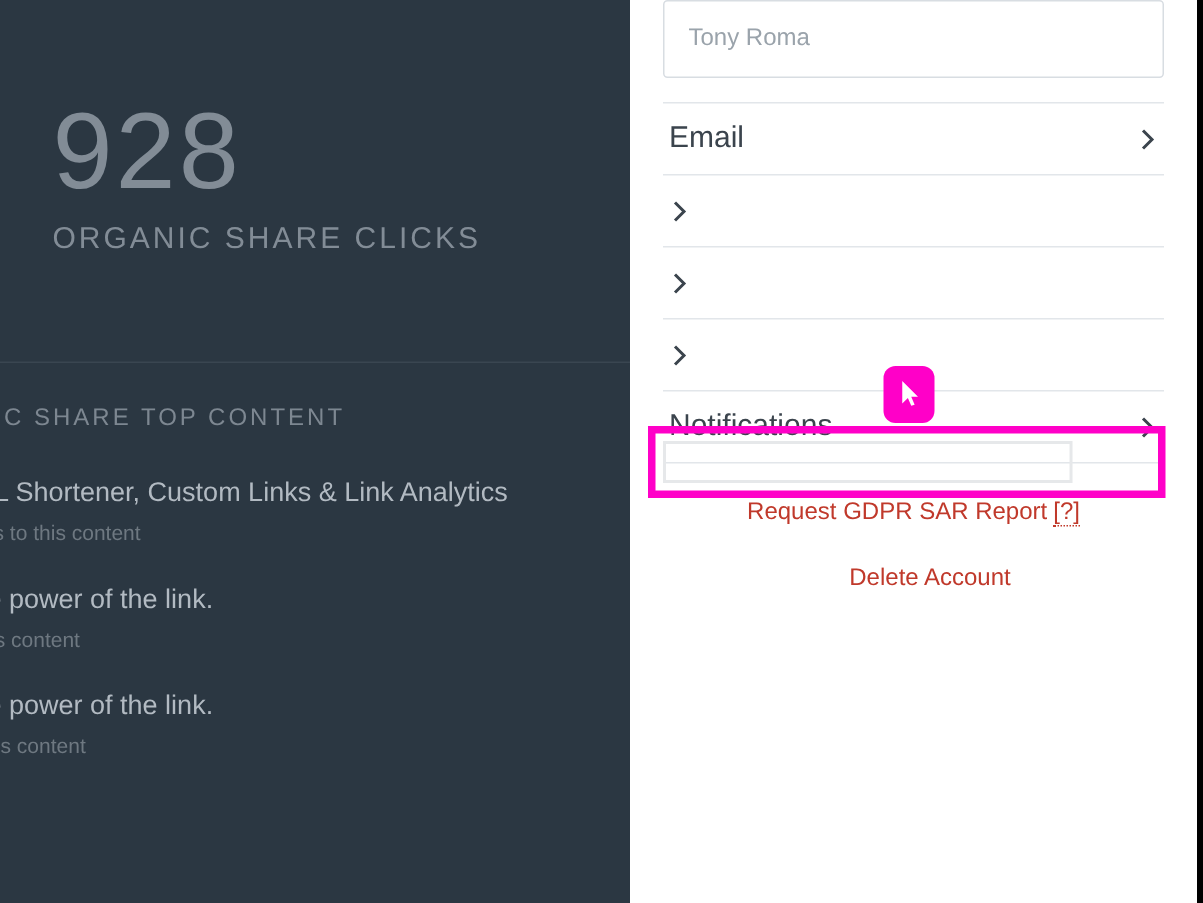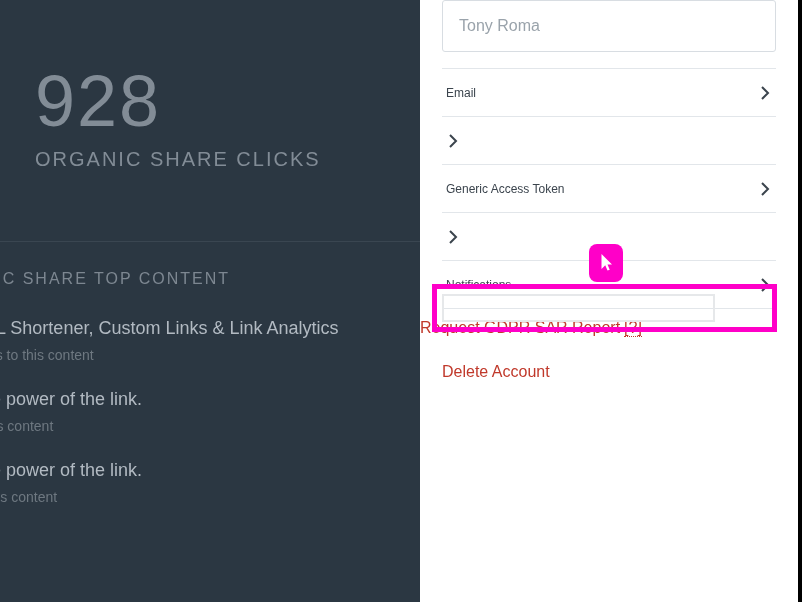--- a/index.html
+++ b/index.html
@@ -13,30 +13,30 @@
   .section-title { font-size: 16px; letter-spacing: 2px; color: #7d8791; margin: 28px 0 30px 0; }
   .content-list { }
   .content-item { margin-bottom: 26px; }
   .content-title { font-size: 18px; color: #b2bac2; font-weight: 400; margin-bottom: 8px; }
   .content-sub { font-size: 14px; color: #6e7881; }
   .sidebar { position: absolute; left: 420px; top: 0; width: 378px; height: 602px; background: #fff; }
   .name-field { margin: 0 22px 16px 22px; }
   .name-box { border: 1px solid #d8dde2; border-radius: 3px; padding: 16px 16px; font-size: 16px; color: #9aa3ab; }
   .settings-list { margin: 0 22px; border-top: 1px solid #e2e6ea; }
   .settings-row { display: flex; align-items: center; justify-content: space-between; border-bottom: 1px solid #e2e6ea; height: 48px; padding: 0 4px; cursor: pointer; }
-  .settings-row .label { font-size: 12px; color: #3b444d; }
+  .settings-row .label { font-size: 20px; color: #3b444d; }
   .settings-row .chev { width: 14px; height: 14px; display: inline-flex; align-items: center; justify-content: center; color: #3b444d; }
   .chev svg { width: 10px; height: 16px; }
   .highlight-wrap { position: absolute; left: 432px; top: 284px; width: 345px; height: 48px; border: 5px solid #ff00c8; pointer-events: none; }
   .highlight-inner { position: absolute; left: 442px; top: 294px; width: 273px; height: 28px; border: 2px solid #e6e8ea; pointer-events: none; }
   .row-default .label { color: #3aa8d8; }
   .row-default .chev { color: #3aa8d8; }
   .cursor-badge { position: absolute; left: 589px; top: 244px; width: 34px; height: 38px; background: #ff00c8; border-radius: 8px; display: flex; align-items: center; justify-content: center; pointer-events:none; }
   .cursor-badge svg { width: 18px; height: 22px; }
-  .danger-area { margin-top: 10px; }
+  .danger-area { text-align: center; margin-top: 24px; }
   .danger-link { color: #c0392b; font-size: 16px; cursor: pointer; display: inline-block; }
   .danger-link .q { border-bottom: 1px dotted #c0392b; margin-left: 4px; }
   .danger-area .row2 { margin-top: 26px; padding-left: 22px; }
   .right-edge { position: absolute; right: 0; top: 0; width: 4px; height: 602px; background: #000; }
 </style>
 </head>
 <body>
 
 <div class="root">
   <div class="dark-panel">
@@ -80,21 +80,20 @@
           </span>
       </div>
       <div class="settings-row">
         <span class="chev">
             <svg viewBox="0 0 10 16">
               <polyline points="2,2 8,8 2,14" fill="none" stroke="currentColor" stroke-width="2"></polyline>
             </svg>
           </span>
       </div>
       <div class="settings-row">
-        <span class="label">Generic Access Token</span>
         <span class="chev">
             <svg viewBox="0 0 10 16">
               <polyline points="2,2 8,8 2,14" fill="none" stroke="currentColor" stroke-width="2"></polyline>
             </svg>
           </span>
       </div>
       <div class="settings-row">
         <span class="chev">
             <svg viewBox="0 0 10 16">
               <polyline points="2,2 8,8 2,14" fill="none" stroke="currentColor" stroke-width="2"></polyline>

